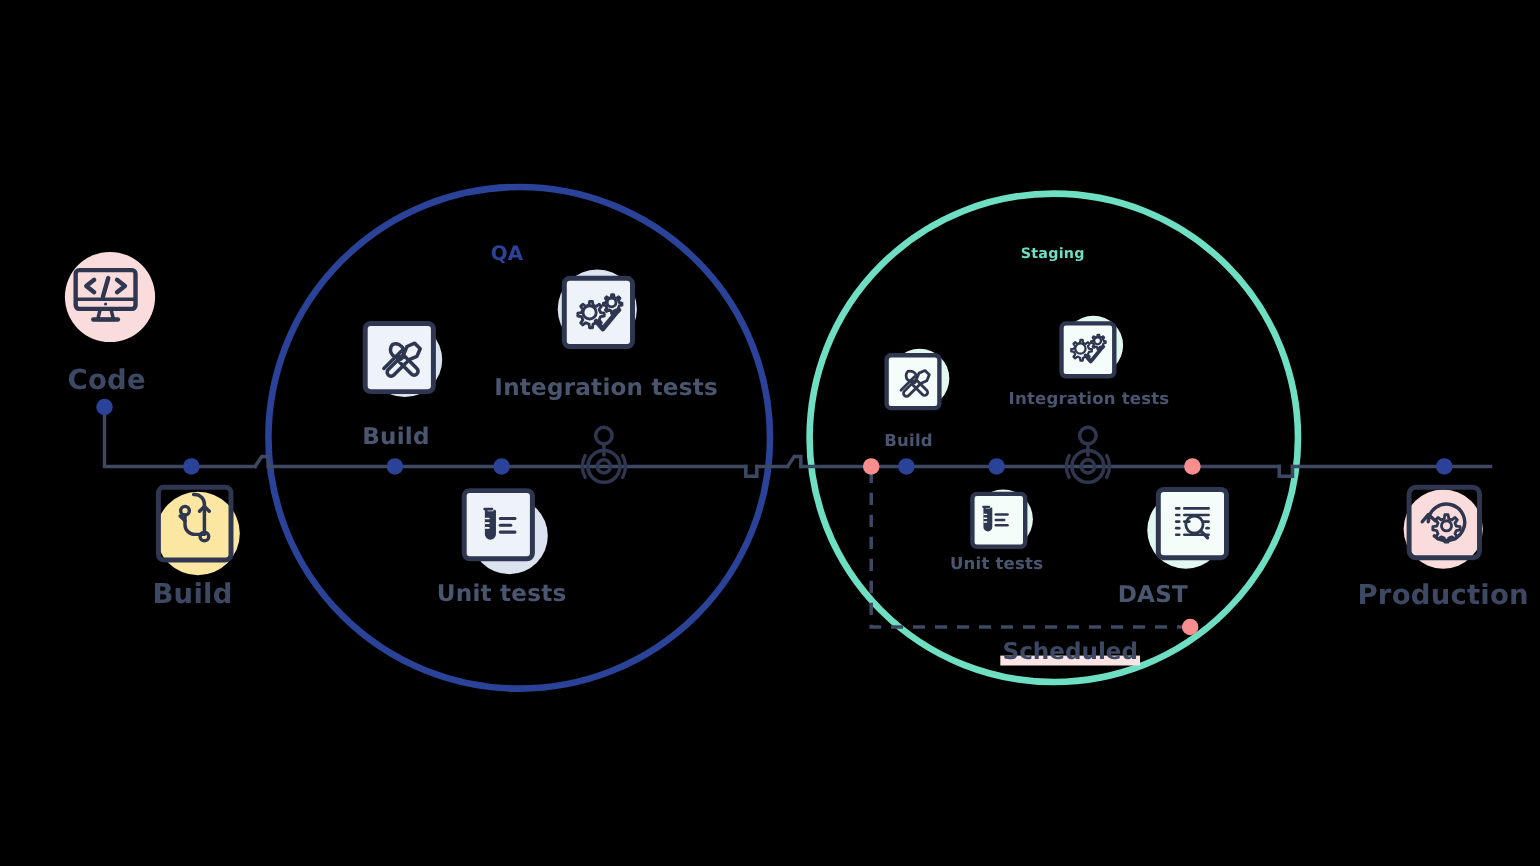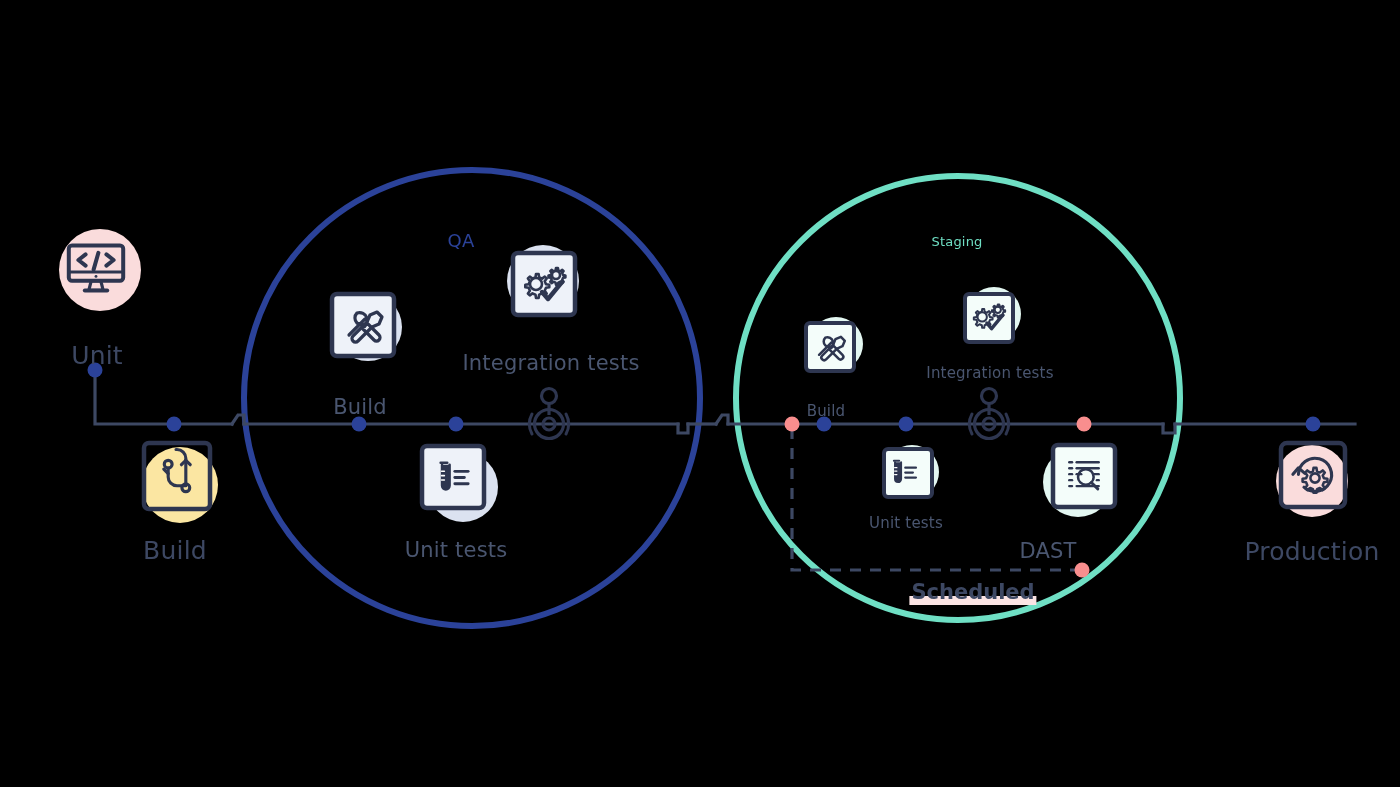--- a/index.html
+++ b/index.html
@@ -22,25 +22,24 @@
   #stage svg.layer {
     position: absolute;
     left: 0;
     top: 0;
     width: 1400px;
     height: 787px;
   }
   .lbl {
     position: absolute;
     white-space: nowrap;
-    font-weight: normal;
+    font-weight: bold;
     letter-spacing: 0.2px;
     line-height: 1;
     transform: translate(-50%, -50%);
-    margin-top: 10px;
   }
   .lbl-stage-main {
     font-size: 25px;
     color: #3d4863;
   }
   .lbl-stage-sub {
     font-size: 21px;
     color: #4a5670;
   }
   .lbl-small {
@@ -295,21 +294,21 @@
 
     <g>
       <circle cx="1312" cy="481" r="36" fill="#fadcdc"></circle>
       <rect x="1281" y="443" width="64" height="64" rx="6" ry="6" fill="none" stroke="#2e3650" stroke-width="4.5"></rect>
       <g transform="translate(1315,478) scale(0.92)">
           <use href="#g-prod-gear"></use>
         </g>
     </g>
   </svg>
 
-  <div class="lbl lbl-stage-main" style="left:97px; top:345px;">Unit</div>
+  <div class="lbl lbl-stage-main" style="left:97px; top:345px;">Code</div>
 
   <div class="lbl lbl-stage-main" style="left:175px; top:540px;">Build</div>
 
   <div class="lbl lbl-env-qa" style="left:461px; top:231px;">QA</div>
 
   <div class="lbl lbl-stage-sub" style="left:360px; top:397px;">Build</div>
 
   <div class="lbl lbl-stage-sub" style="left:456px; top:540px;">Unit tests</div>
 
   <div class="lbl lbl-stage-sub" style="left:551px; top:353px;">Integration tests</div>

